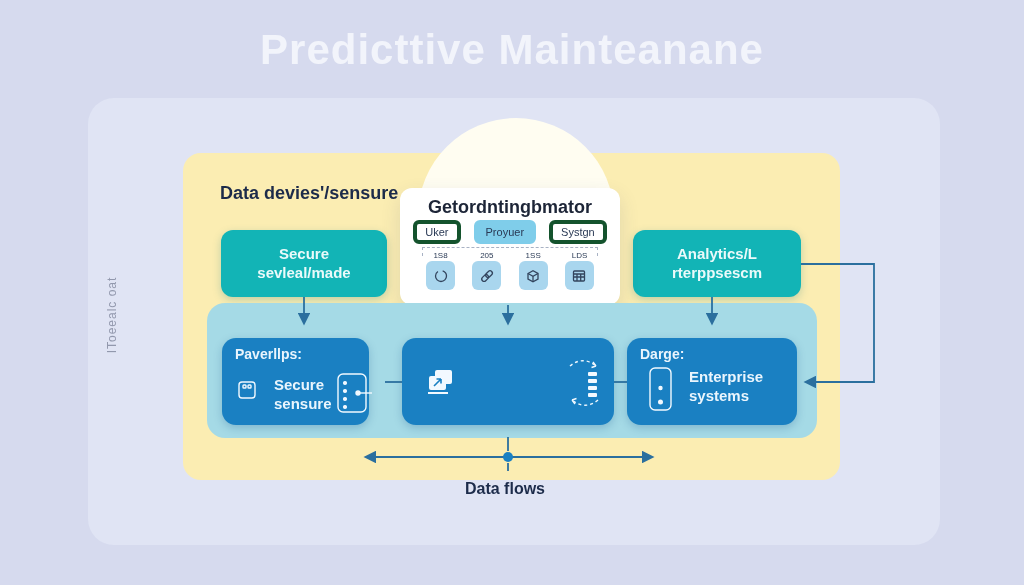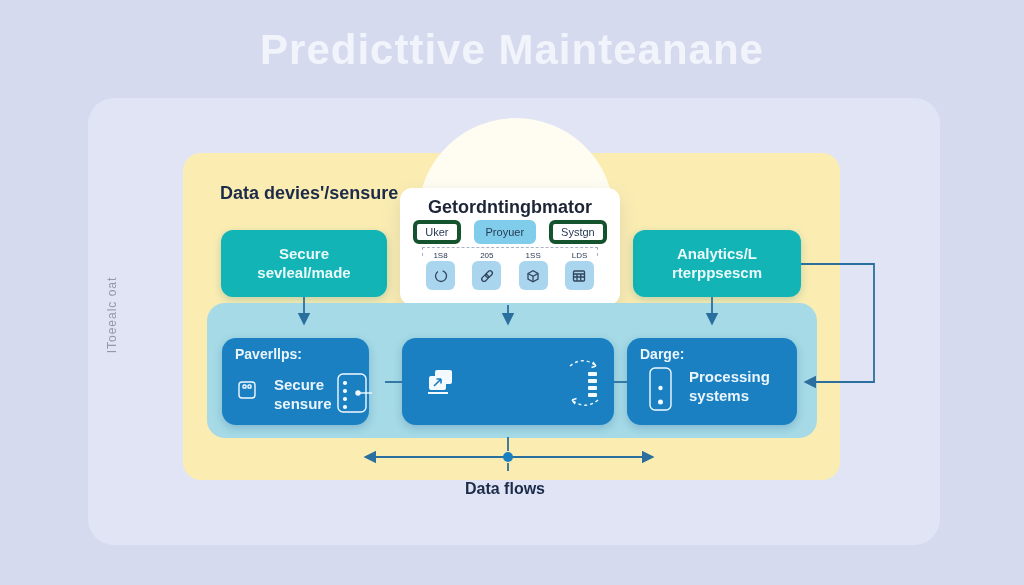--- a/index.html
+++ b/index.html
@@ -194,21 +194,21 @@
 <div class="bluebox box3">
   <div class="heading">Darge:</div>
   <span class="abs" style="left:18px;top:26px;">
     <svg width="30" height="52" viewBox="0 0 30 52">
         <rect x="5" y="4" width="21" height="42" rx="5"></rect>
         <circle cx="15.5" cy="38" r="1.8" fill="#f2f9ff"></circle>
         <circle cx="15.5" cy="24" r="1.5" fill="#f2f9ff"></circle>
       </svg>
   </span>
   <div class="bb-text" style="left:62px;top:30px;">
-    <div>Processing</div>
+    <div>Enterprise</div>
     <div>systems</div>
   </div>
 </div>
 
 <svg class="abs overlay" viewBox="0 0 1024 585">
   <defs>
     <marker id="ah" viewBox="0 0 10 10" refX="8" refY="5" markerWidth="7" markerHeight="7" orient="auto-start-reverse">
       <path d="M0 0 L10 5 L0 10 Z" fill="#2b6f9e"></path>
     </marker>
   </defs>

